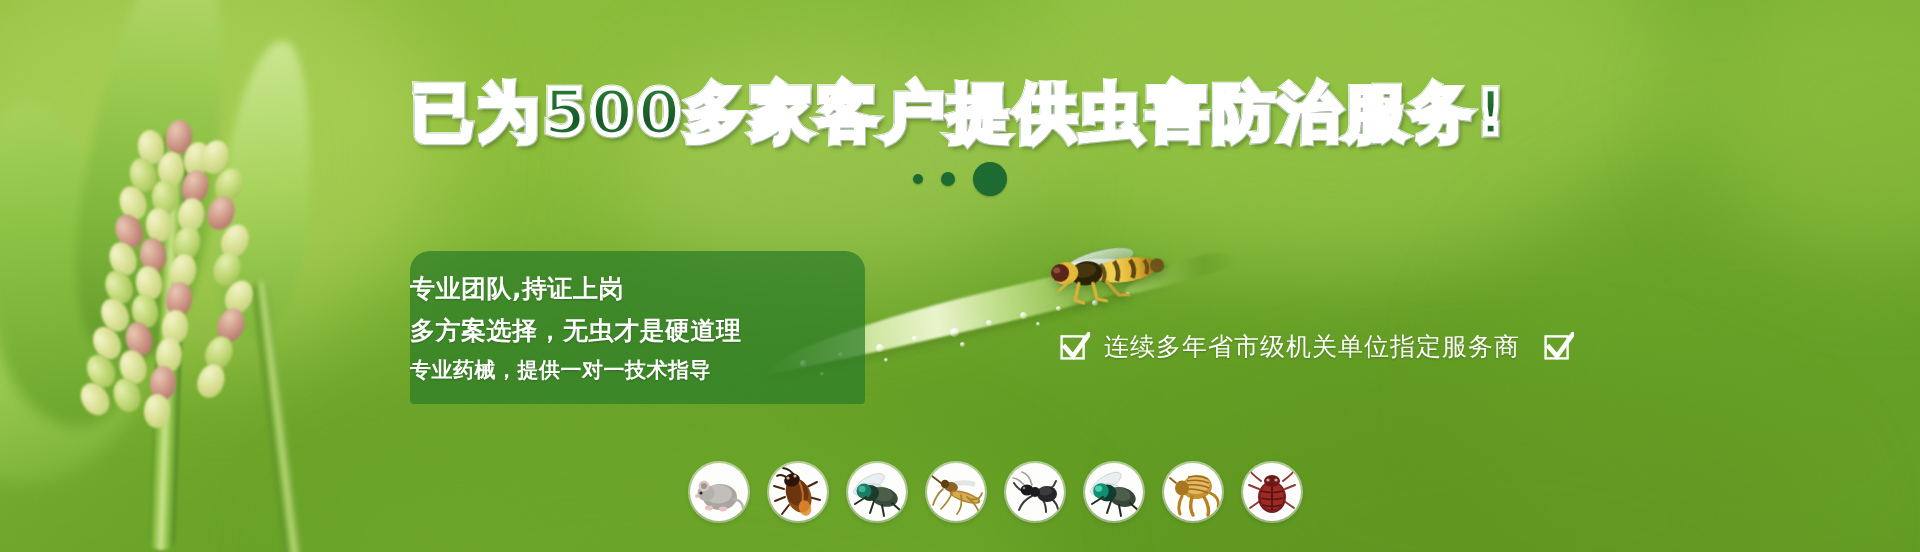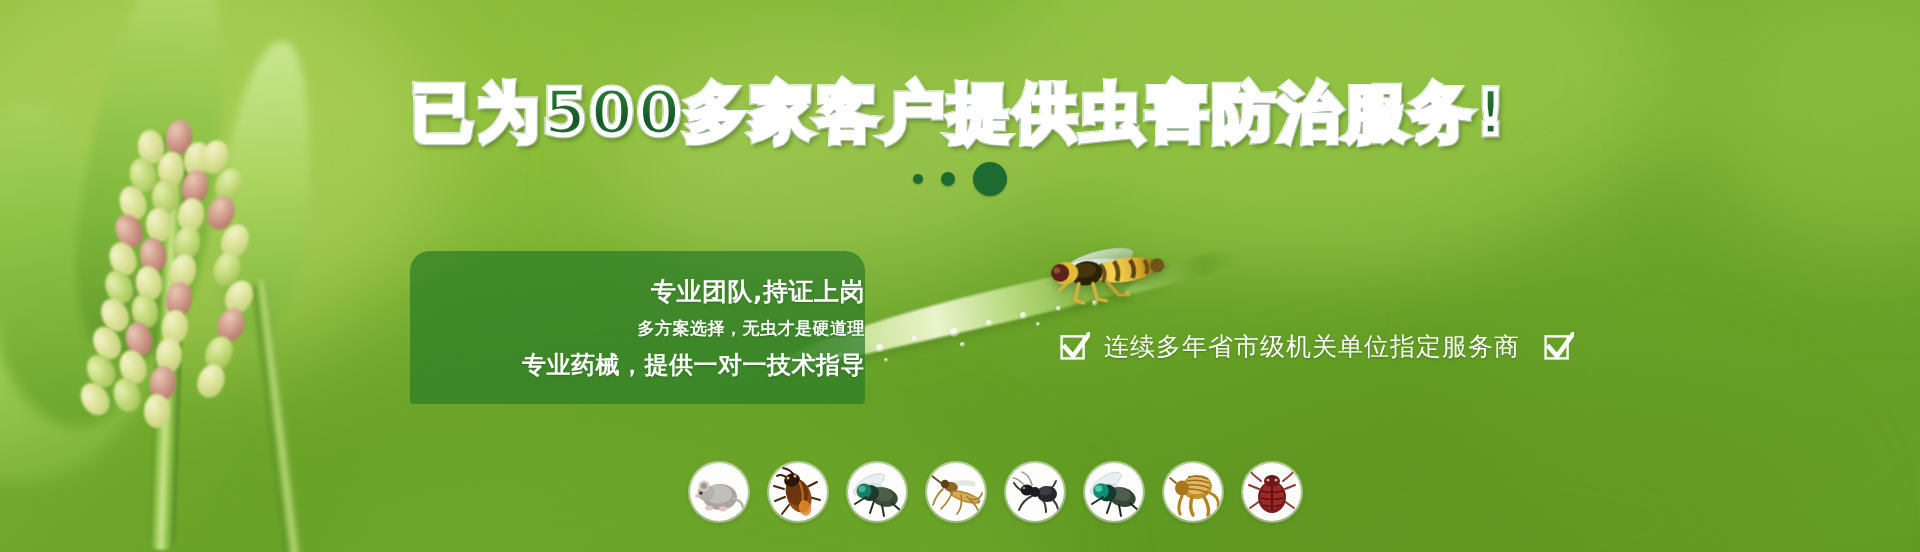--- a/index.html
+++ b/index.html
@@ -208,33 +208,33 @@
   .info-panel {
     position: absolute;
     left: 410px; top: 251px;
     width: 455px; height: 153px;
     background: rgba(42,122,40,.70);
     border-radius: 20px 20px 4px 4px;
     z-index: 3;
     display: flex;
     flex-direction: column;
     justify-content: center;
-    align-items: flex-end;
+    align-items: flex-start;
     gap: 9px;
   }
   .info-line {
     color: #ffffff;
     font-weight: bold;
     font-family: "DejaVu Sans", "Liberation Sans", sans-serif;
     white-space: nowrap;
     text-shadow: 0 1px 2px rgba(0,0,0,.22);
   }
   .info-line.l1 { font-size: 25px; letter-spacing: .5px; }
-  .info-line.l2 { font-size: 17px; letter-spacing: .5px; }
-  .info-line.l3 { font-size: 24px; letter-spacing: .5px; }
+  .info-line.l2 { font-size: 25px; letter-spacing: .5px; }
+  .info-line.l3 { font-size: 21px; letter-spacing: .5px; }
 
   
   .checklist {
     position: absolute;
     left: 1060px; top: 330px;
     z-index: 3;
     display: flex;
     flex-direction: row;
     gap: 24px;
   }

